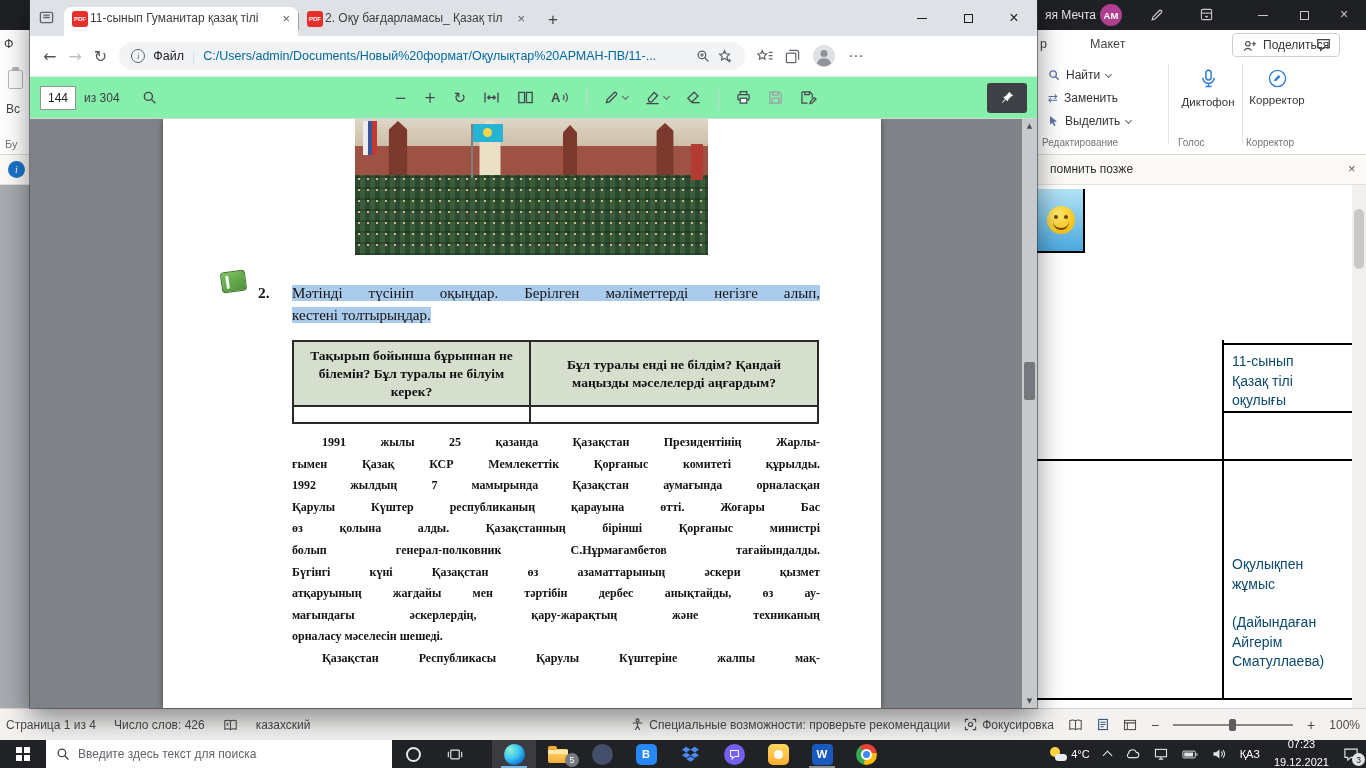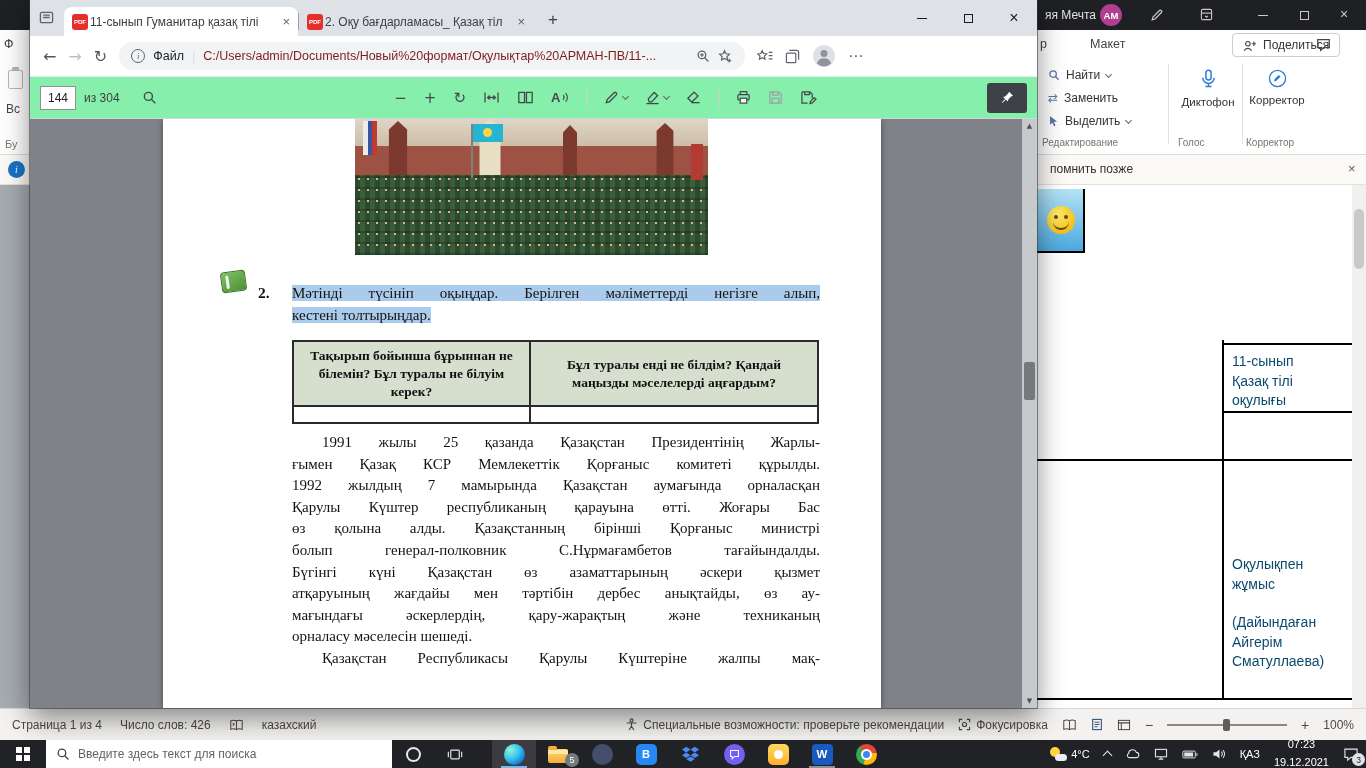--- a/index.html
+++ b/index.html
@@ -35,50 +35,50 @@
 .w-celltext{position:absolute;font-family:Liberation Sans, sans-serif;font-size:14px;line-height:1.4;color:#0c4a6e}
 .w-scroll{position:absolute;right:0;top:0;width:14px;bottom:0;background:#f1f0ee}
 .w-sthumb{position:absolute;left:2px;top:24px;width:10px;height:60px;background:#cbc9c7;border-radius:5px}
 .emoji-cell{position:absolute;left:1037px;top:4px;width:48px;height:64px;background:linear-gradient(180deg,#b4e3f5,#4ba8de);border-right:2px solid #000;border-bottom:2px solid #000}
 .emoji{position:absolute;left:10px;top:17px;width:28px;height:28px;border-radius:50%;background:radial-gradient(circle at 35% 30%,#ffee72,#f4c119 72%)}
 .emoji::before{content:"";position:absolute;left:7px;top:9px;width:4px;height:4px;border-radius:50%;background:#70450f;box-shadow:10px 0 0 #70450f}
 .emoji::after{content:"";position:absolute;left:6px;top:11px;width:16px;height:11px;border-radius:0 0 16px 16px;border-bottom:2.5px solid #70450f}
 .w-frag{position:absolute;font-size:12px;color:#444}
 .w-clip{position:absolute;left:8px;top:10px;width:15px;height:19px;border:1.4px solid #b9b7b4;border-radius:2px;background:#fdfdfd}
 .w-clip::before{content:"";position:absolute;left:3px;top:-4px;width:7px;height:4px;background:#b9b7b4;border-radius:1px}
-#wstatus{position:absolute;left:0;right:0;bottom:0;height:32px;background:#f3f2f1;border-top:1px solid #d8d6d3;display:flex;align-items:center;gap:18px;padding:0 12px;font-size:12px;color:#4c4a48}
+#wstatus{position:absolute;left:0;right:0;bottom:0;height:32px;background:#f3f2f1;border-top:1px solid #d8d6d3;display:flex;align-items:center;gap:18px;padding:0 6px;font-size:12px;color:#4c4a48}
 .ws-right{margin-left:auto;display:flex;align-items:center;gap:14px}
 .ws-it{display:flex;align-items:center;gap:5px}
 .zoomline{width:120px;height:2px;background:#8a8886;position:relative;display:inline-block}
 .zoomhandle{position:absolute;left:56px;top:-5px;width:7px;height:12px;background:#605e5c;border-radius:2px}
 
 
 #edge{position:absolute;left:30px;top:0;width:1007px;height:708px;background:#fff;box-shadow:0 10px 26px rgba(0,0,0,.45);outline:1px solid rgba(50,54,58,.55)}
 .e-tabbar{position:relative;height:36px;background:#dee1e6;display:flex;align-items:flex-end;padding-left:34px}
 .e-tabactions{position:absolute;left:9px;top:10px;color:#5f6368}
-.tab{width:234px;height:29px;display:flex;align-items:center;gap:2px;padding:12px 8px;font-size:12px;color:#3c4043}
+.tab{width:234px;height:29px;display:flex;align-items:flex-start;gap:2px;padding:4px 8px;font-size:12px;color:#3c4043}
 .tab.active{background:#fff;border-radius:8px 8px 0 0}
 .t-title{flex:1;white-space:nowrap;overflow:hidden}
 .pdfbadge{width:16px;height:16px;background:#e62e2a;border-radius:3px;color:#fff;font-size:6px;font-weight:bold;display:flex;align-items:center;justify-content:center;flex:0 0 auto}
 .t-close{font-size:13px;color:#5f6368;flex:0 0 auto}
 .tab-sep{width:1px;height:17px;background:#9aa0a6;align-self:center;margin-top:7px}
 .newtab{width:28px;height:28px;display:flex;align-items:center;justify-content:center;font-size:17px;color:#3c4043;margin:0 0 2px 6px}
 .caption{position:absolute;right:0;top:0;height:36px;display:flex}
 .cap{width:46px;display:flex;align-items:center;justify-content:center;color:#1b1b1b}
 .cap-bar{width:10px;height:1px;background:#1b1b1b}
 .cap-box{width:9px;height:9px;border:1px solid #1b1b1b}
 .cap-x{font-size:16px;line-height:1}
 .e-addr{height:40px;background:#fff;display:flex;align-items:center;padding:0 13px;gap:12px;color:#5f6368}
 .nav{font-size:16px;font-family:"DejaVu Sans","Liberation Sans",sans-serif;color:#53575b}
 .nav.dis{color:#bdc1c6}
 .pill{width:626px;height:28px;background:#f1f3f4;border-radius:14px;display:flex;align-items:center;padding:0 12px;gap:8px}
 .infoi{width:14px;height:14px;border:1.3px solid #5f6368;border-radius:50%;font-size:9px;color:#5f6368;display:flex;align-items:center;justify-content:center;font-family:"Liberation Serif",serif;font-style:italic;flex:0 0 auto}
 .scheme{font-size:12.5px;color:#202124}
 .pillsep{color:#dadce0;font-size:13px}
-.url{flex:1;font-size:12.5px;color:#7f1d1d;white-space:nowrap;overflow:hidden}
+.url{flex:1;font-size:12.5px;color:#0369a1;white-space:nowrap;overflow:hidden}
 .addr-ic{color:#5f6368;display:flex;align-items:center}
 .dots{font-size:15px;color:#5f6368;letter-spacing:1px}
 .e-pdfbar{height:43px;background:#86efac;border-top:1px solid #e8eaec;border-bottom:1px solid #d3d6d9;display:flex;align-items:center;padding:0 10px}
 .pageinput{width:36px;height:24px;border:1px solid #8f9396;background:#fff;text-align:center;font-size:12px;color:#202124;font-family:inherit}
 .pdftotal{font-size:12px;color:#3c4043;margin:0 22px 0 8px}
 .pdfcenter{flex:1;display:flex;align-items:center;justify-content:center;gap:17px;padding-left:80px}
 .ticon{display:flex;align-items:center;color:#44484c}
 .tglyph{font-size:15px;font-family:"DejaVu Sans","Liberation Sans",sans-serif}
 .tool-sep{width:1px;height:20px;background:#ced2d5}
 .pinbtn{width:40px;height:30px;background:#3e4247;border-radius:3px;display:flex;align-items:center;justify-content:center;color:#fff;margin-left:12px}
@@ -104,21 +104,21 @@
 .ex-icon::before{content:"";position:absolute;left:4px;top:3px;bottom:3px;width:3px;background:rgba(255,255,255,.9);border-radius:1px}
 .ex-num{position:absolute;left:95px;top:165px;font-size:15.5px;font-weight:bold;color:#131313}
 .ex-lines{position:absolute;left:129px;top:163px;width:528px;color:#131313}
 .exline{font-size:15px;line-height:22px;text-align:justify;text-align-last:justify}
 .exline.lastl{text-align-last:left}
 .hl{background:#aacbec}
 .ptable{position:absolute;left:129px;top:221px;width:527px;border-collapse:collapse}
 .ptable th{border:2px solid #2a2a2a;background:#d6decd;font-size:13.5px;padding:5px 10px;line-height:1.32;color:#101010;text-align:center;font-weight:bold}
 .ptable td{border:2px solid #2a2a2a;height:17px}
 .bodytext{position:absolute;left:129px;top:313px;width:528px;color:#131313}
-.bline{font-size:15px;font-weight:normal;line-height:21.6px;text-align:justify;text-align-last:justify}
+.bline{font-size:12px;font-weight:bold;line-height:21.6px;text-align:justify;text-align-last:justify}
 .bline.ind{text-indent:30px}
 .bline.lastl{text-align-last:left}
 
 
 #taskbar{position:absolute;left:0;right:0;bottom:0;height:28px;background:#212226;display:flex;align-items:stretch;color:#e8eaed}
 .tb-start{width:46px;display:flex;align-items:center;justify-content:center}
 .winlogo{width:14px;height:14px;display:grid;grid-template-columns:1fr 1fr;gap:1.5px}
 .winlogo span{background:#fdfdfd}
 .tb-search{width:346px;background:#fff;display:flex;align-items:center;gap:8px;padding:0 10px}
 .tb-search input{border:0;outline:0;background:transparent;flex:1;font-size:12px;color:#222;font-family:inherit}

